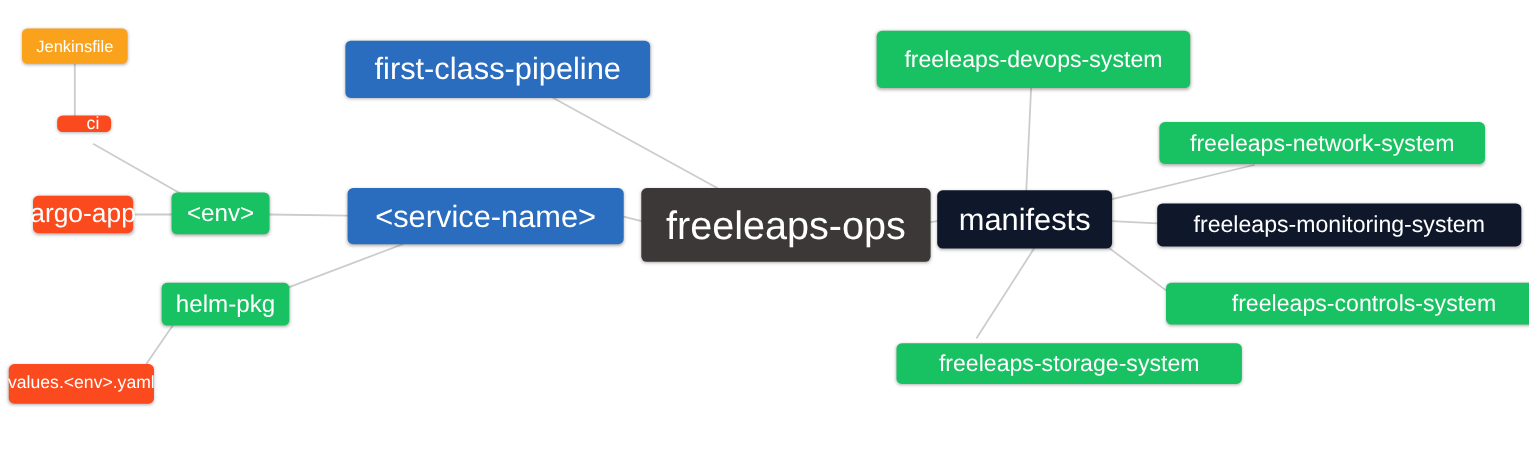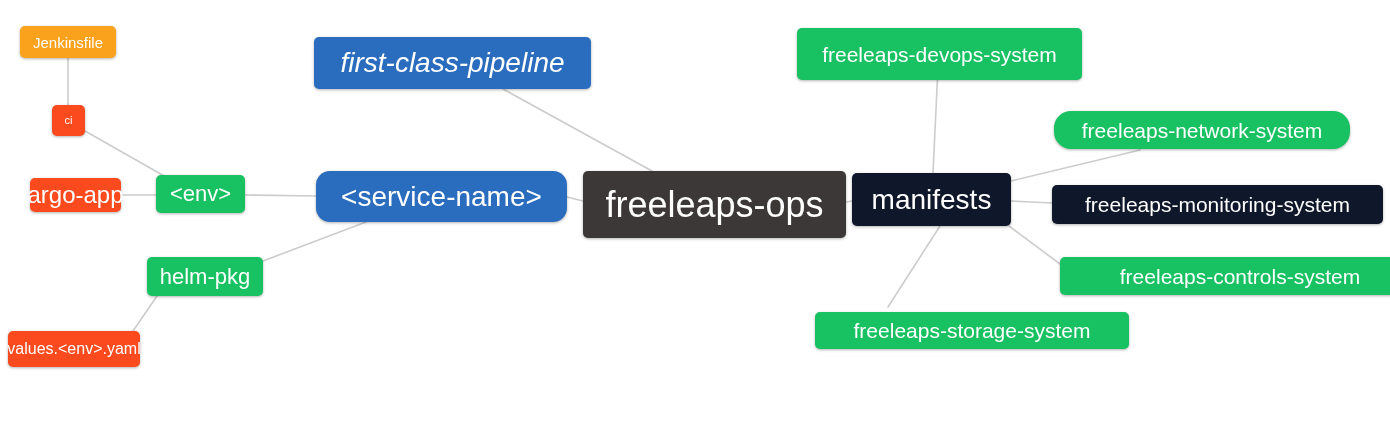--- a/index.html
+++ b/index.html
@@ -24,31 +24,31 @@
     color: #ffffff;
     border-radius: 5px;
     box-shadow: 0 1px 3px rgba(0,0,0,0.3);
     white-space: nowrap;
     cursor: default;
     line-height: 1;
     user-select: none;
   }
   
   #n-jenkinsfile       { left: 20px;   top: 26px;  width: 96px;  height: 32px; font-size: 15px; }
-  #n-ci                { left: 52px;   top: 105px; width: 33px;  height: 31px; font-size: 11px; }
+  #n-ci                { left: 52px;   top: 105px; width: 33px;  height: 15px; font-size: 16px; padding-left: 16px; }
   #n-argo-app          { left: 30px;   top: 178px; width: 91px;  height: 34px; font-size: 24px; }
   #n-env               { left: 156px;  top: 175px; width: 89px;  height: 38px; font-size: 22px; }
   #n-helm-pkg          { left: 147px;  top: 257px; width: 116px; height: 39px; font-size: 22px; }
   #n-values-env-yaml   { left: 8px;    top: 331px; width: 132px; height: 36px; font-size: 16px; }
   #n-first-class-pipeline { left: 314px; top: 37px;  width: 277px; height: 52px; font-size: 28px; }
   #n-service-name      { left: 316px;  top: 171px; width: 251px; height: 51px; font-size: 28px; }
   #n-freeleaps-ops     { left: 583px;  top: 171px; width: 263px; height: 67px; font-size: 36px; }
   #n-manifests         { left: 852px;  top: 173px; width: 159px; height: 53px; font-size: 28px; }
   #n-devops-system     { left: 797px;  top: 28px;  width: 285px; height: 52px; font-size: 21px; }
-  #n-network-system    { left: 1054px; top: 111px; width: 296px; height: 38px; font-size: 21px; border-radius: 17px; }
+  #n-network-system    { left: 1054px; top: 111px; width: 296px; height: 38px; font-size: 21px; }
   #n-monitoring-system { left: 1052px; top: 185px; width: 331px; height: 39px; font-size: 21px; }
   #n-controls-system   { left: 1060px; top: 257px; width: 360px; height: 38px; font-size: 21px; }
   #n-storage-system    { left: 815px;  top: 312px; width: 314px; height: 37px; font-size: 21px; }
 </style>
 </head>
 <body>
 
 <div id="canvas">
 
   <svg id="edges" viewBox="0 0 1390 421" xmlns="http://www.w3.org/2000/svg">
@@ -75,23 +75,23 @@
   <div class="node" id="n-ci" style="background-color: rgb(251, 74, 30);">ci</div>
 
   <div class="node" id="n-argo-app" style="background-color: rgb(251, 74, 30);">argo-app</div>
 
   <div class="node" id="n-env" style="background-color: rgb(24, 193, 97);">&lt;env&gt;</div>
 
   <div class="node" id="n-helm-pkg" style="background-color: rgb(24, 193, 97); text-align: center;">helm-pkg</div>
 
   <div class="node" id="n-values-env-yaml" style="background-color: rgb(251, 74, 30);">values.&lt;env&gt;.yaml</div>
 
-  <div class="node" id="n-first-class-pipeline" style="background-color: rgb(42, 108, 190); font-style: italic;">first-class-pipeline</div>
+  <div class="node" id="n-first-class-pipeline" style="background-color: rgb(42, 108, 190);">first-class-pipeline</div>
 
-  <div class="node" id="n-service-name" style="background-color: rgb(42, 108, 190); border-radius: 14px;">&lt;service-name&gt;</div>
+  <div class="node" id="n-service-name" style="background-color: rgb(42, 108, 190);">&lt;service-name&gt;</div>
 
   <div class="node" id="n-freeleaps-ops" style="background-color: rgb(59, 56, 55);">freeleaps-ops</div>
 
   <div class="node" id="n-manifests" style="background-color: #0f172a;">manifests</div>
 
   <div class="node" id="n-devops-system" style="background-color: rgb(24, 193, 97);">freeleaps-devops-system</div>
 
   <div class="node" id="n-network-system" style="background-color: rgb(24, 193, 97);">freeleaps-network-system</div>
 
   <div class="node" id="n-monitoring-system" style="background-color: #0f172a;">freeleaps-monitoring-system</div>

